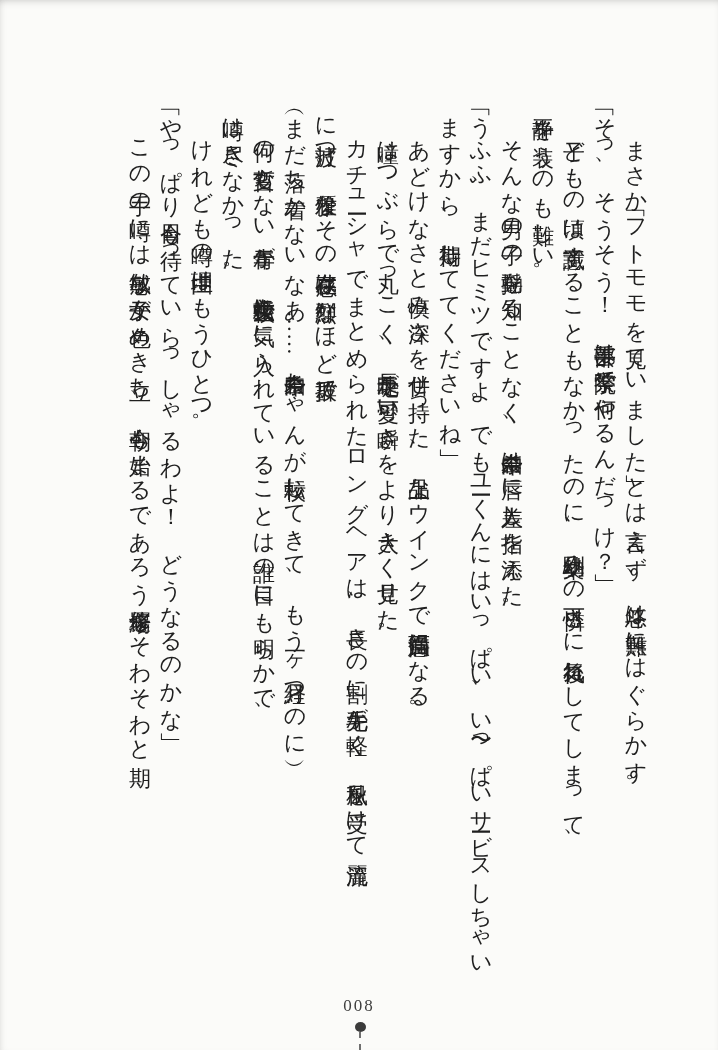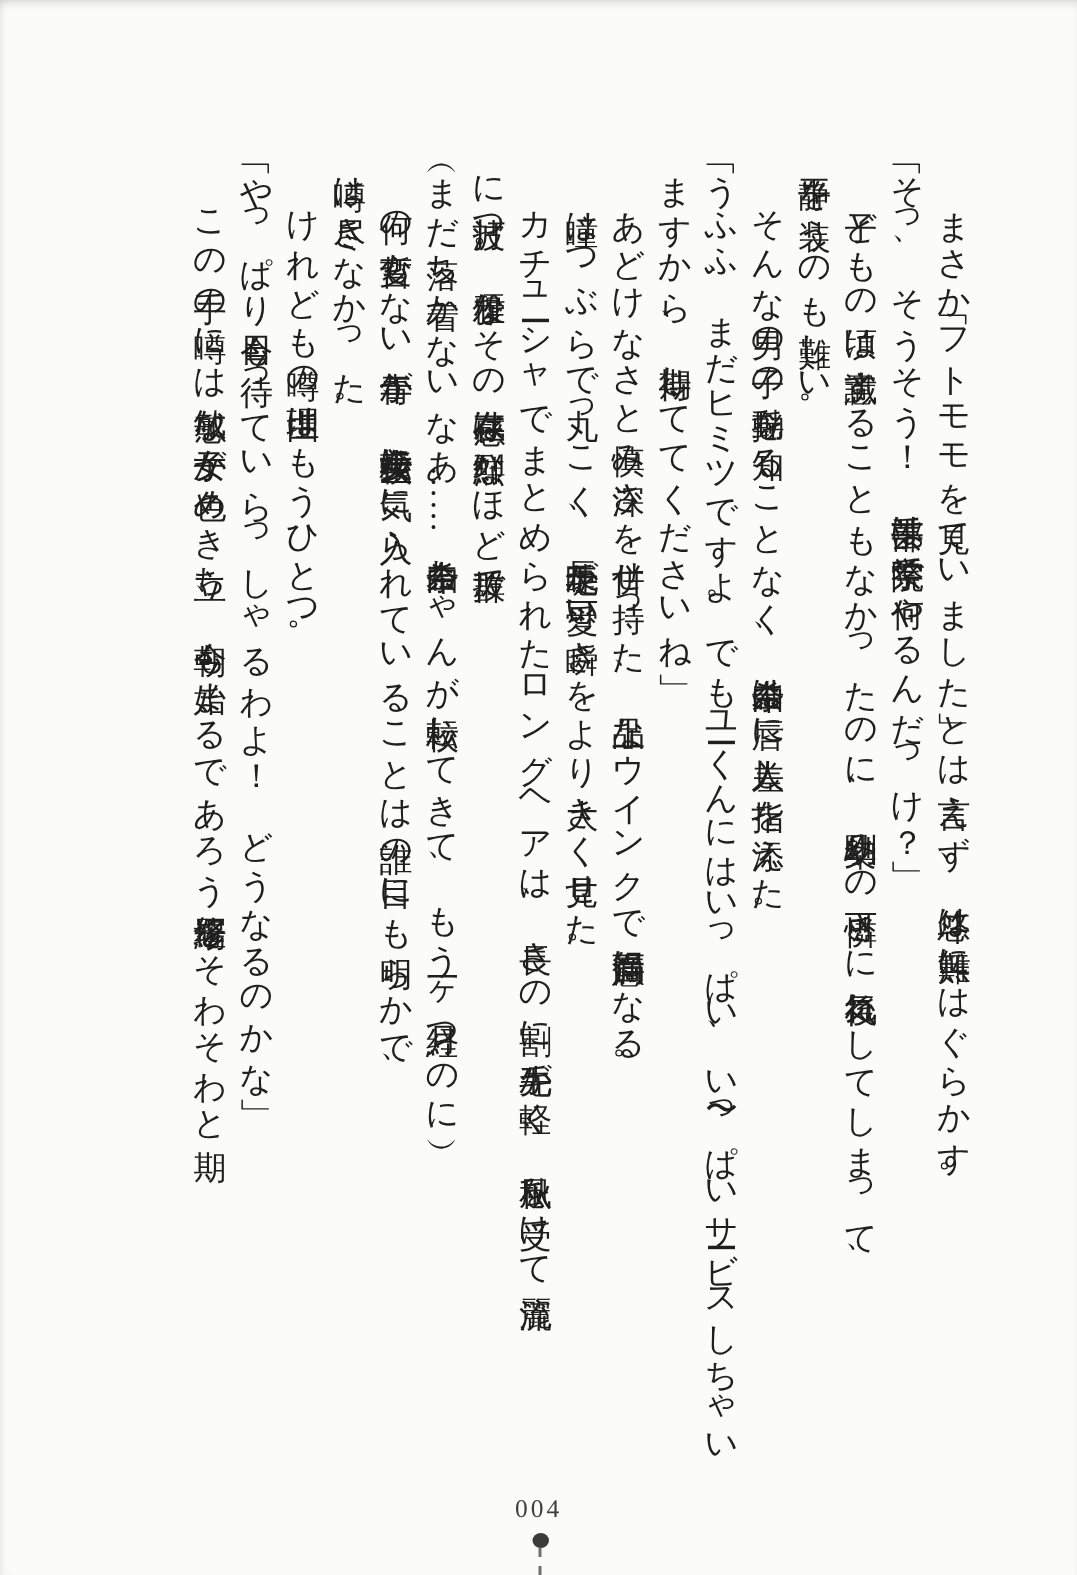--- a/index.html
+++ b/index.html
@@ -97,18 +97,18 @@
       <div class="tcol">に波打つ。優雅なその存在感は鮮烈なほど抜群で。</div>
       <div class="tcol">（まだ落ち着かないなあ……由希奈ちゃんが転校してきて、もう一ヶ月経つのに）</div>
       <div class="tcol indent">何の変哲もない青年が、美少女転校生に気に入られていることは誰の目にも明らかで、</div>
       <div class="tcol">噂は尽きなかった。</div>
       <div class="tcol indent">けれども噂の理由はもうひとつ。</div>
       <div class="tcol">「やっぱり今日も待っていらっしゃるわよ！　どうなるのかな」</div>
       <div class="tcol indent">この手の噂には敏感な女子が色めき立ち、今朝も始まるであろう修羅場をそわそわと期</div>
     </main>
 
   <footer class="footer-marks">
-    <div class="page-number">004</div>
+    <div class="page-number">008</div>
     <div class="mark-dot"></div>
     <div class="mark-line"></div>
   </footer>
 
 </div>
 
 </body></html>

